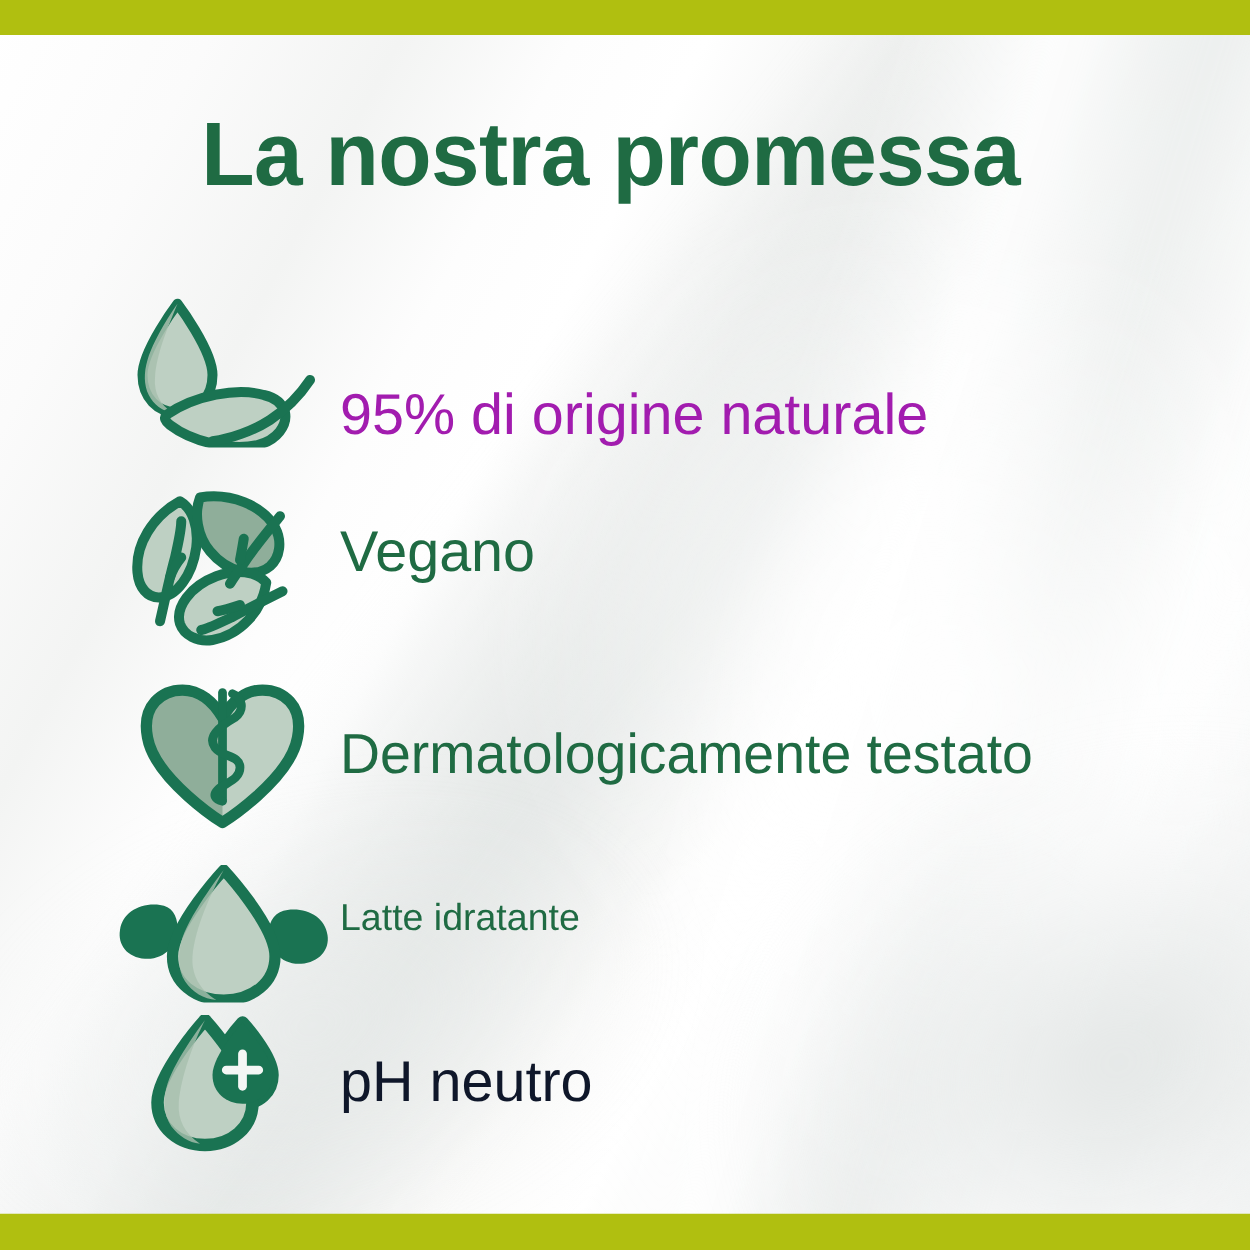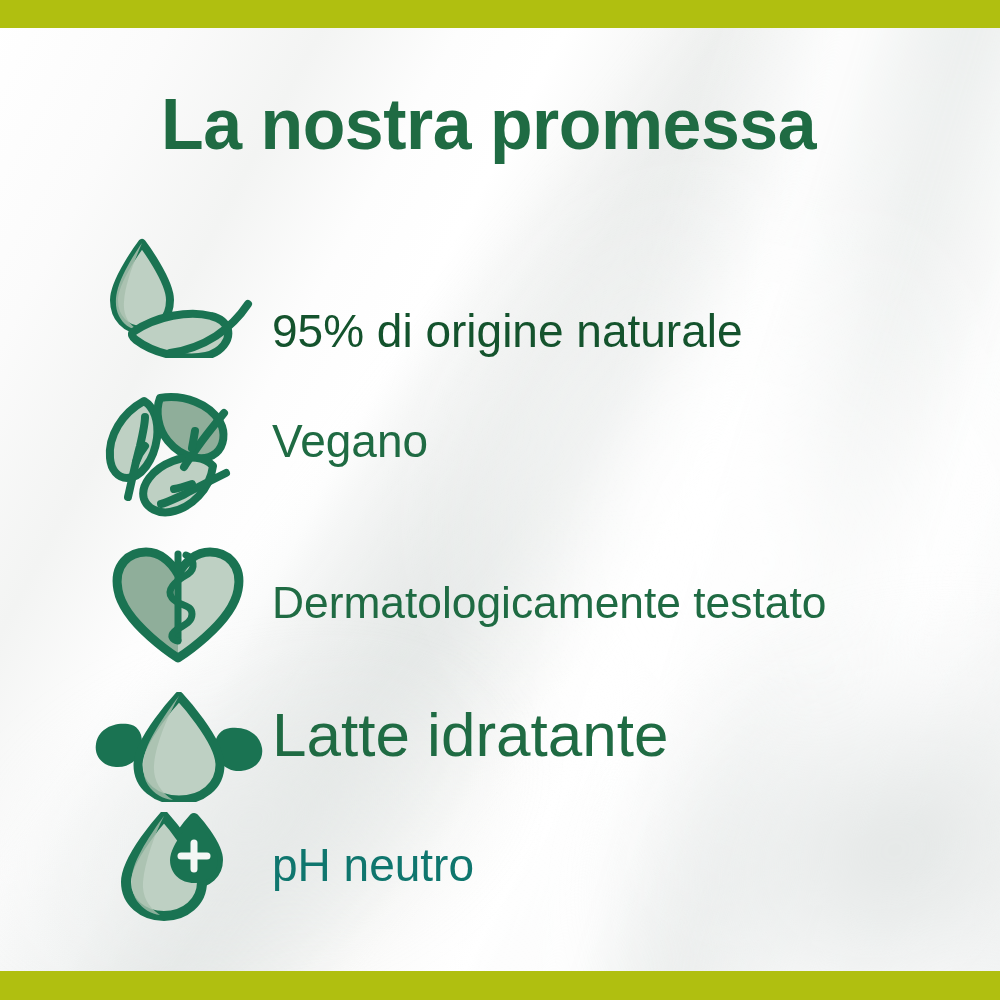--- a/index.html
+++ b/index.html
@@ -189,21 +189,21 @@
   #row-1 { top: 388px; }
   #row-1 .icon-wrap { left: 100px; top: 0; width: 155px; height: 135px; }
   #row-1 .label     { top: 28px; font-size: 46px; }
 
   #row-2 { top: 546px; }
   #row-2 .icon-wrap { left: 108px; top: 0; width: 140px; height: 120px; }
   #row-2 .label     { top: 32px; font-size: 45px; }
 
   #row-3 { top: 692px; }
   #row-3 .icon-wrap { left: 92px; top: 0; width: 175px; height: 110px; }
-  #row-3 .label     { top: 18px; font-size: 62px; }
+  #row-3 .label     { top: 18px; font-size: 30px; }
 
   #row-4 { top: 812px; }
   #row-4 .icon-wrap { left: 112px; top: 0; width: 135px; height: 110px; }
   #row-4 .label     { top: 28px; font-size: 46px; }
 </style>
 </head>
 <body>
 
 <div id="poster">
 
@@ -228,21 +228,21 @@
           <svg viewBox="0 0 160 130" width="160" height="130" aria-hidden="true">
 
             <path d="M44 15 C44 15 16 52 16 72 C16 90 28 102 44 102 C60 102 72 90 72 72 C72 52 44 15 44 15 Z" fill="#bed0c3" stroke="#1a7352" stroke-width="8" stroke-linejoin="round"></path>
             <path d="M44 15 C44 15 26 40 20 60 C17 70 17 80 21 88 C25 96 32 101 40 102 C30 96 25 86 26 74 C27 55 37 32 44 15 Z" fill="#a8bfae" opacity="0.85"></path>
 
             <path d="M35 104 C58 88 92 82 113 88 C122 90 128 95 130 102 C132 112 124 124 108 128 C86 133 55 125 38 112 C34 109 33 106 35 104 Z" fill="#bed0c3" stroke="#1a7352" stroke-width="8" stroke-linejoin="round"></path>
 
             <path d="M150 76 C142 88 130 100 118 108 C104 117 86 123 72 125" fill="none" stroke="#1a7352" stroke-width="8" stroke-linecap="round"></path>
           </svg>
         </span>
-        <span class="label" style="color: #14532d;">95% di origine naturale</span>
+        <span class="label" style="color: #a21caf;">95% di origine naturale</span>
       </div>
 
       <div class="row" id="row-1">
         <span class="icon-wrap">
           <svg viewBox="0 0 155 135" width="155" height="135" aria-hidden="true">
             <g stroke="#1a7352" stroke-width="8" stroke-linejoin="round" stroke-linecap="round" fill="#bed0c3">
 
               <path d="M44 13 C22 25 8 48 10 70 C11 82 18 90 27 90 C41 90 54 72 57 50 C59 33 54 19 44 13 Z"></path>
 
               <path d="M60 10 C84 6 110 16 120 34 C126 45 124 58 116 65 C104 75 82 70 68 53 C58 41 55 23 60 10 Z" fill="#8fae9a"></path>
@@ -307,18 +307,18 @@
             <path d="M52 4 C52 4 29 34 22 55 C18 67 19 80 25 89 C31 97 39 102 48 103 C36 95 30 84 31 70 C33 48 43 22 52 4 Z" fill="#a8bfae" opacity="0.8"></path>
 
             <path d="M82 6 C82 6 58 32 58 48 C58 62 69 71 82 71 C95 71 106 62 106 48 C106 32 82 6 82 6 Z" fill="#1a7352"></path>
 
             <g stroke="#f4f7f5" stroke-width="7" stroke-linecap="round">
               <path d="M82 31 L82 57"></path>
               <path d="M69 44 L95 44"></path>
             </g>
           </svg>
         </span>
-        <span class="label" style="color: #0f766e;">pH neutro</span>
+        <span class="label" style="color: #0f172a;">pH neutro</span>
       </div>
 
     </div>
   </div>
 </div>
 
 </body></html>

